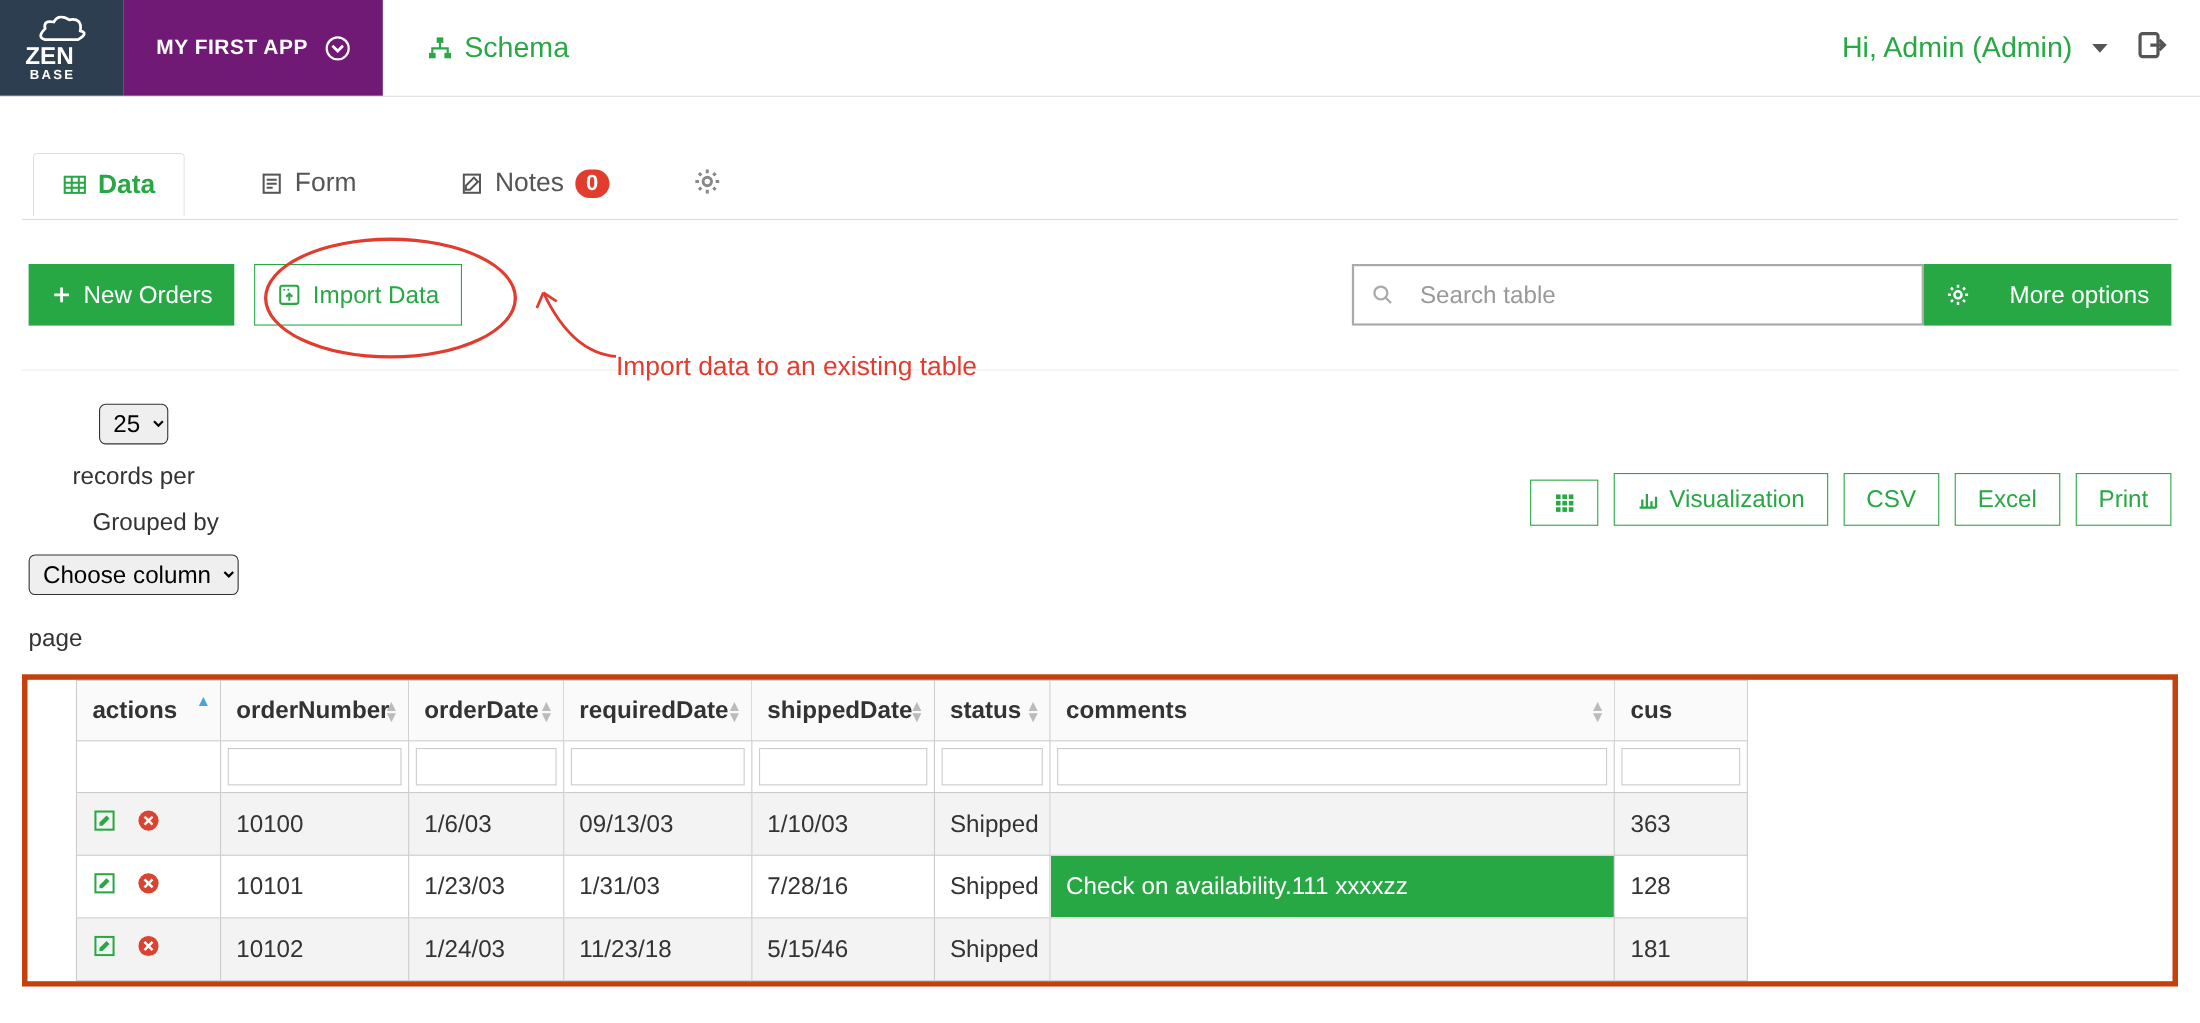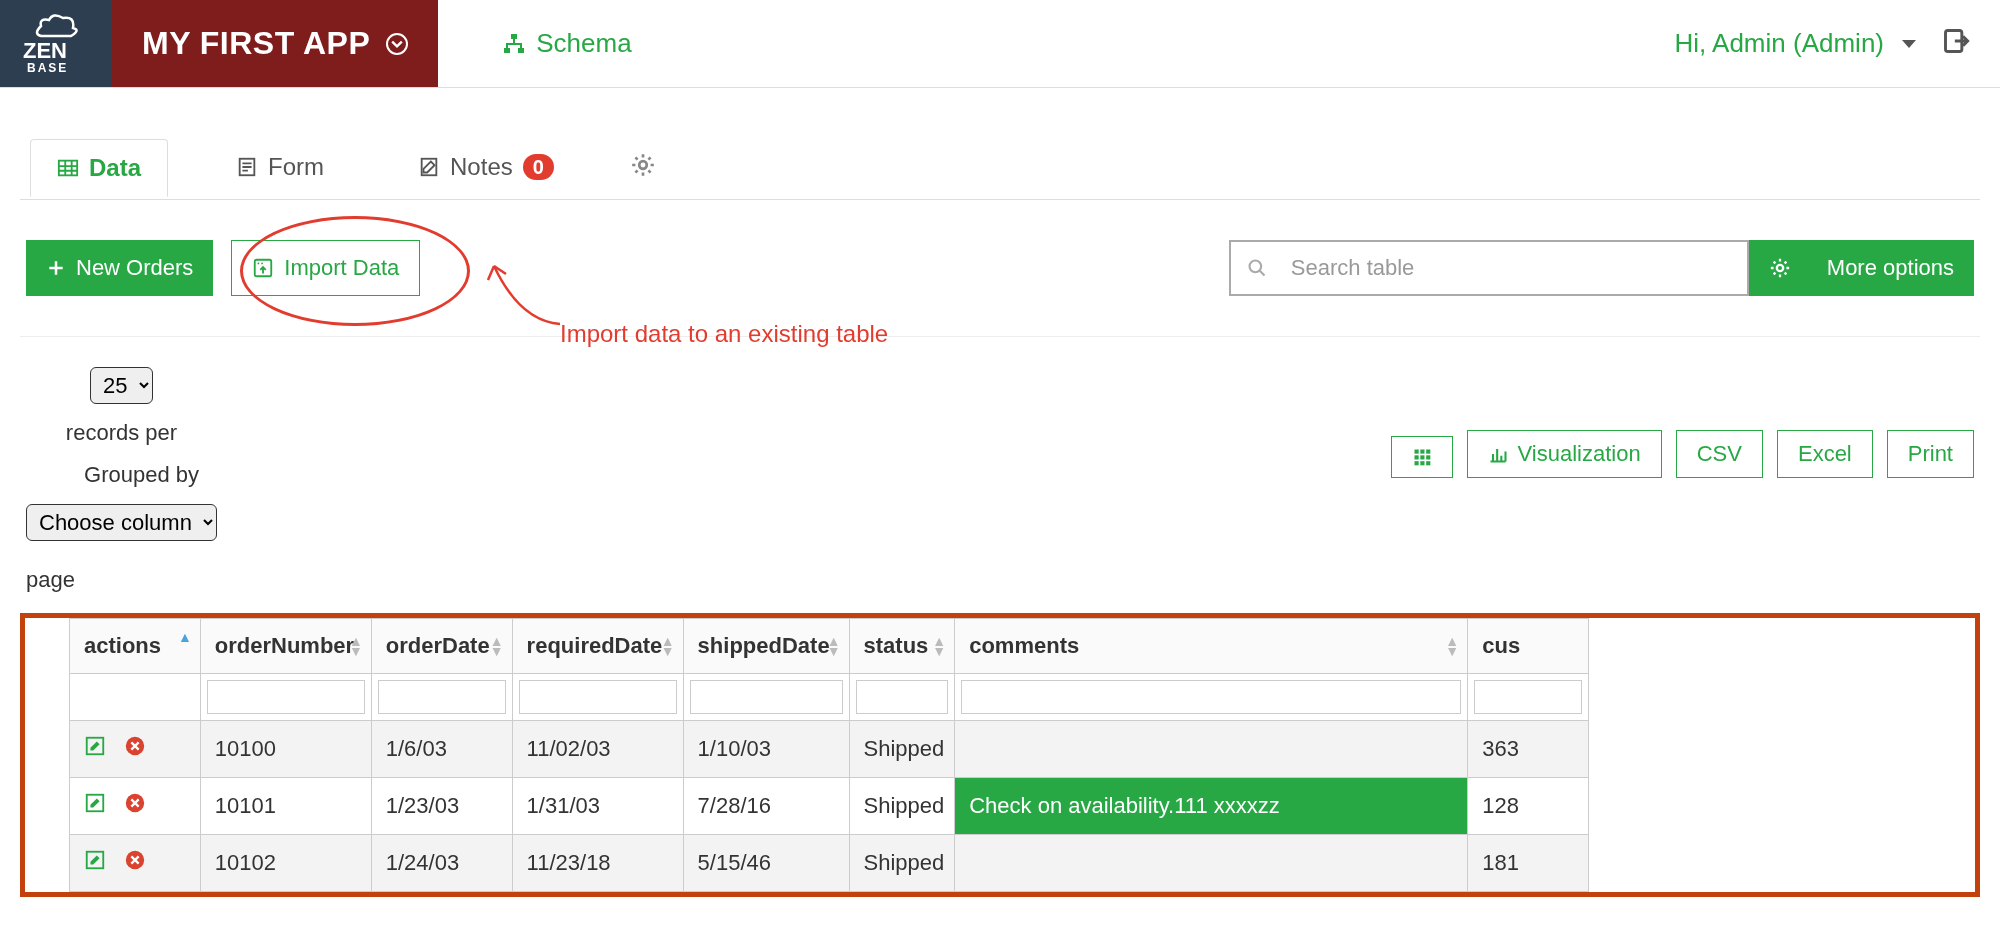--- a/index.html
+++ b/index.html
@@ -2,24 +2,24 @@
 <html><head>
 <meta charset="utf-8">
 <style>
 * { box-sizing: border-box; margin: 0; padding: 0; }
 body { font-family: -apple-system, "Helvetica Neue", Arial, sans-serif; font-size: 20px; color: #333; background: #fff; overflow-x: hidden; }
 
 
 .topnav { display: flex; align-items: stretch; height: 88px; border-bottom: 1px solid #ddd; background: #fff; }
 .logo-box { width: 112px; background: #2c3e50; display: flex; align-items: center; justify-content: center; }
 .logo-box svg { width: 70px; height: 60px; }
-.app-dropdown { background: #7f1d1d; color: #fff; display: flex; align-items: center; padding: 0 30px; font-weight: 600; font-size: 32px; letter-spacing: 0.5px; cursor: pointer; }
+.app-dropdown { background: #701a75; color: #fff; display: flex; align-items: center; padding: 0 30px; font-weight: 600; font-size: 19px; letter-spacing: 0.5px; cursor: pointer; }
 .app-dropdown .caret { margin-left: 16px; border: 2.5px solid #fff; width: 22px; height: 22px; border-radius: 50%; display: inline-flex; align-items: center; justify-content: center; }
 .app-dropdown .caret svg { width: 12px; height: 12px; }
-.nav-mid { display: flex; align-items: center; padding-left: 64px; flex: 1; }
+.nav-mid { display: flex; align-items: center; padding-left: 40px; flex: 1; }
 .schema-link { color: #27a845; font-size: 26px; display: flex; align-items: center; gap: 10px; cursor: pointer; }
 .nav-right { display: flex; align-items: center; gap: 24px; padding-right: 30px; }
 .user-greet { color: #27a845; font-size: 26px; cursor: pointer; display: flex; align-items: center; gap: 16px; }
 .logout-ic { color: #555; cursor: pointer; }
 
 
 .content { padding: 0 20px; }
 
 
 .tabs { display: flex; align-items: flex-start; gap: 42px; margin-top: 50px; border-bottom: 1px solid #ddd; padding-left: 10px; }
@@ -287,21 +287,21 @@
                     <path d="M14 7 L17 10 L10 17 L7 17 L7 14 Z" fill="#27a845"></path>
                   </svg></span>
                 <span class="del-ic"><svg width="22" height="22" viewBox="0 0 24 24">
                     <circle cx="12" cy="12" r="10" fill="#d9432f"></circle>
                     <path d="M8 8 L16 16 M16 8 L8 16" stroke="#fff" stroke-width="2.5"></path>
                   </svg></span>
               </div>
             </td>
             <td>10100</td>
             <td>1/6/03</td>
-            <td>11/02/03</td>
+            <td>09/13/03</td>
             <td>1/10/03</td>
             <td>Shipped</td>
             <td></td>
             <td>363</td>
           </tr>
           <tr>
             <td>
               <div class="row-actions">
                 <span class="edit-ic"><svg width="22" height="22" viewBox="0 0 24 24">
                     <rect x="3" y="3" width="18" height="18" fill="none" stroke="#27a845" stroke-width="2"></rect>

